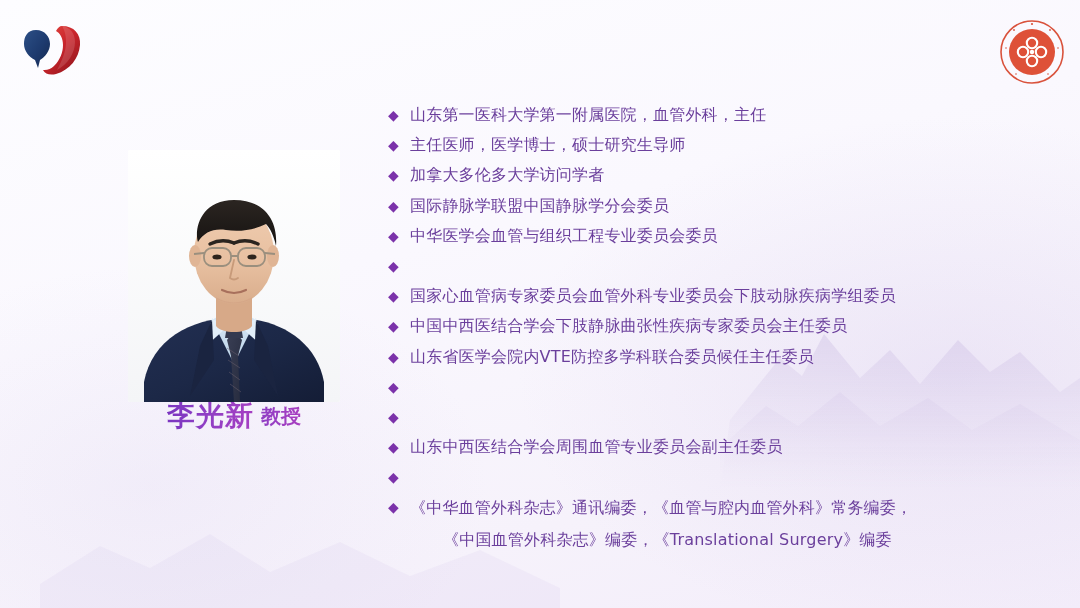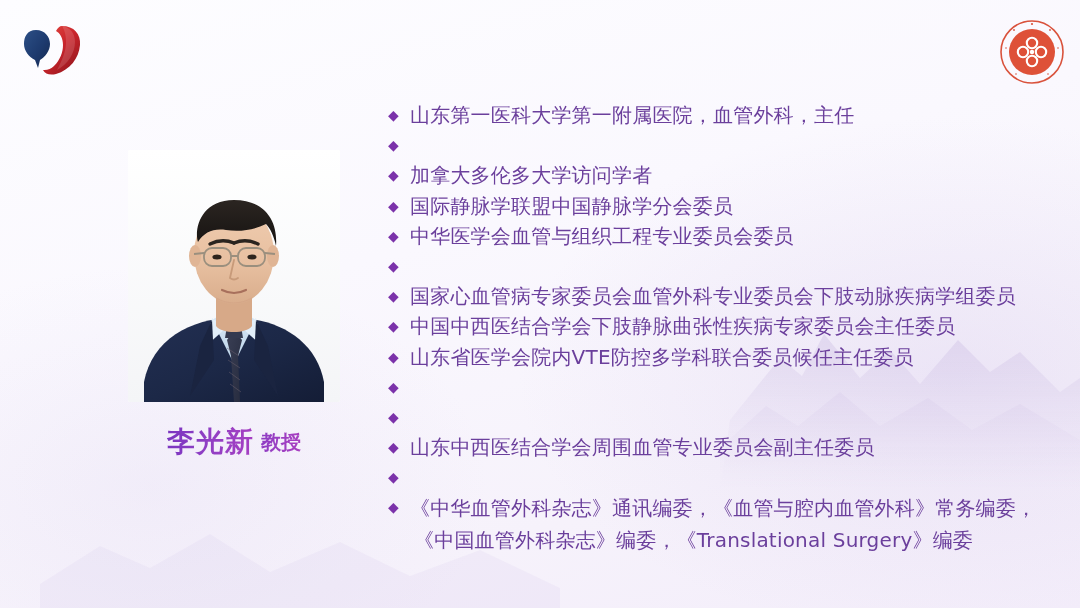--- a/index.html
+++ b/index.html
@@ -77,21 +77,20 @@
     width: 212px;
     height: 252px;
     background: #ffffff;
     overflow: hidden;
     position: relative;
     border-radius: 2px;
   }
   #portrait-frame svg { display: block; width: 100%; height: 100%; }
 
   #name-line {
-    margin-top: 26px;
     white-space: nowrap;
     line-height: 1;
   }
   #person-name {
     font-family: "DejaVu Sans", "Liberation Sans", sans-serif;
     font-size: 28px;
     font-weight: 700;
     letter-spacing: 1px;
     background: linear-gradient(95deg, #7a35c0 0%, #8f3ec4 45%, #a63fc2 100%);
     -webkit-background-clip: text;
@@ -131,31 +130,31 @@
   .bullet {
     flex: 0 0 auto;
     width: 22px;
     font-size: 14px;
     line-height: 30px;
     color: #7b32aa;
     text-align: left;
   }
   .cred-text {
     font-family: "DejaVu Sans", "Liberation Sans", sans-serif;
-    font-size: 20px;
+    font-size: 16px;
     line-height: 30.2px;
     color: #6b3f9c;
     letter-spacing: 0.2px;
     white-space: nowrap;
   }
   .cred-text.wrap {
     white-space: normal;
     line-height: 32px;
   }
-  .cred-text .indent2 { display: block; padding-left: 4px; }
+  .cred-text .indent2 { display: block; padding-left: 4px; margin-left: 29px; }
 </style>
 </head>
 <body>
 
 <div id="slide">
 
   <svg id="mountains" viewBox="0 0 360 190" preserveAspectRatio="none">
     <defs>
       <linearGradient id="mg1" x1="0" y1="0" x2="0" y2="1">
         <stop offset="0%" stop-color="#b9a6d8" stop-opacity="0.55"></stop>
@@ -307,20 +306,21 @@
   </div>
 
   <div id="credentials">
 
     <div class="cred-row">
       <span class="bullet">◆</span>
       <span class="cred-text">山东第一医科大学第一附属医院，血管外科，主任</span>
     </div>
     <div class="cred-row">
       <span class="bullet">◆</span>
+      <span class="cred-text">主任医师，医学博士，硕士研究生导师</span>
     </div>
     <div class="cred-row">
       <span class="bullet">◆</span>
       <span class="cred-text">加拿大多伦多大学访问学者</span>
     </div>
     <div class="cred-row">
       <span class="bullet">◆</span>
       <span class="cred-text">国际静脉学联盟中国静脉学分会委员</span>
     </div>
     <div class="cred-row">

